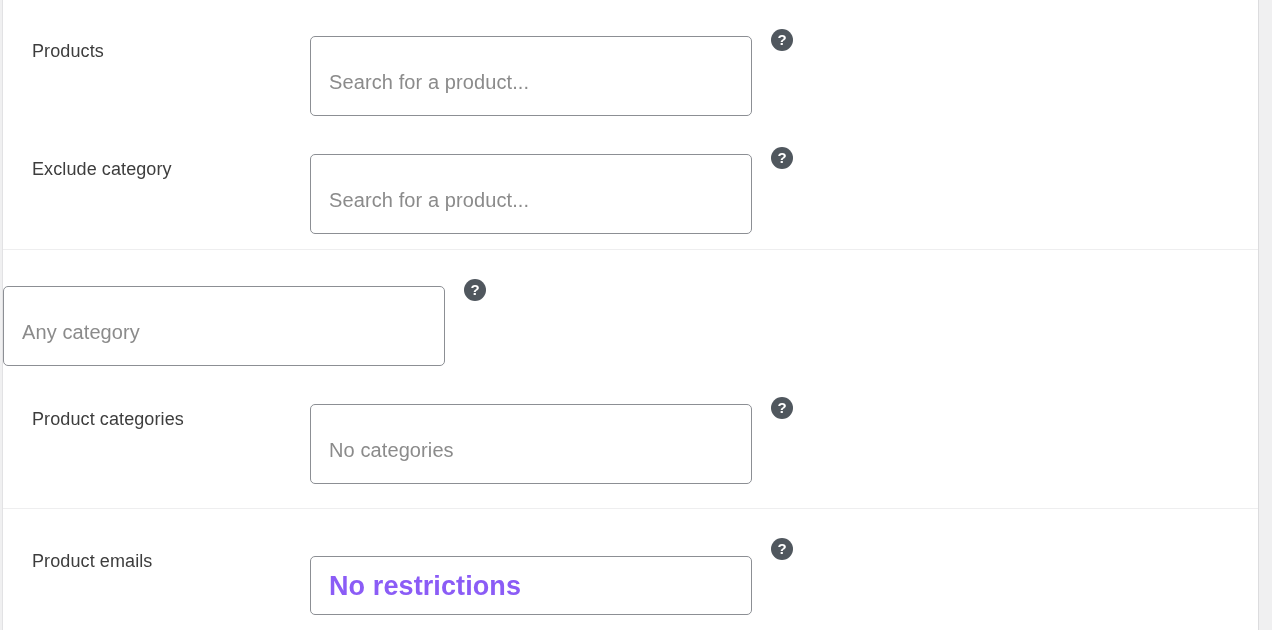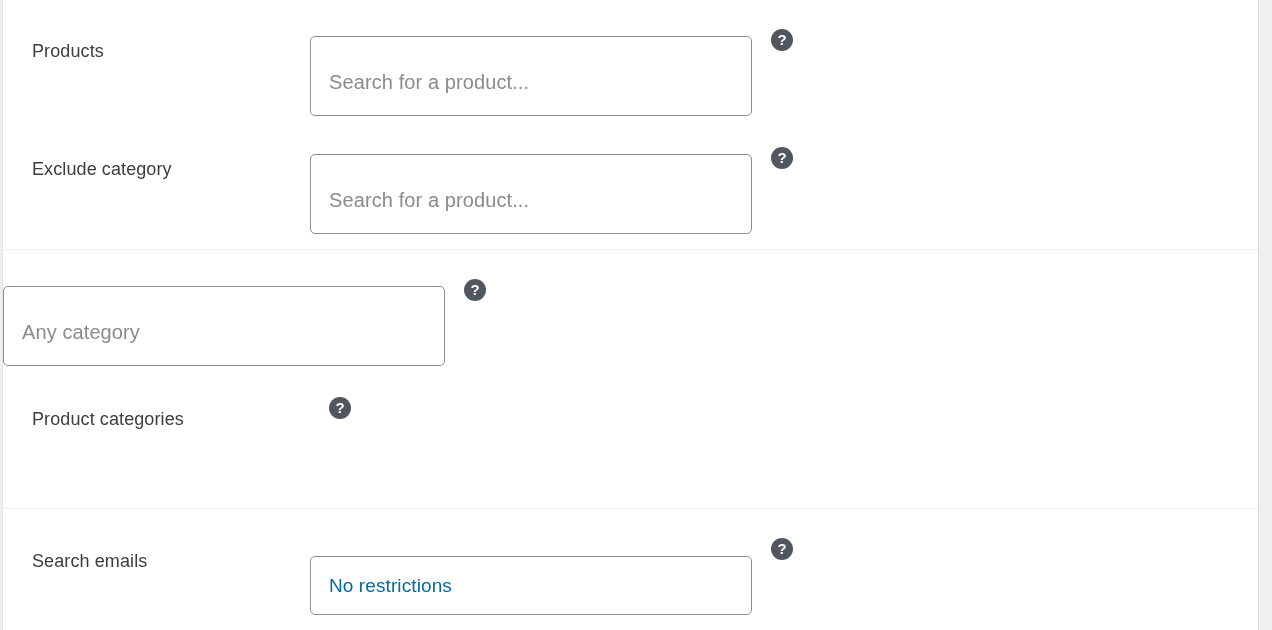--- a/index.html
+++ b/index.html
@@ -85,25 +85,26 @@
     left: 18px;
     top: 32px;
     font-size: 20px;
     line-height: 26px;
     color: #8b8b8b;
     letter-spacing: 0.1px;
     white-space: nowrap;
   }
   .placeholder-single {
     padding-left: 18px;
-    font-size: 19px;
+    font-size: 27px;
     line-height: 26px;
-    color: #0369a1;
+    color: #8b5cf6;
     letter-spacing: 0.1px;
     white-space: nowrap;
+    font-weight: bold;
   }
 
   .help-wrap {
     width: 60px;
     display: flex;
     justify-content: center;
   }
   .help-tip {
     display: block;
     width: 22px;
@@ -157,31 +158,34 @@
       <div class="field-control multi">
         <div class="placeholder-multi">Any category</div>
       </div>
       <div class="help-wrap">
         <span class="help-tip help-pos-tall">?</span>
       </div>
     </div>
 
     <div class="field-row tall-second">
       <div class="field-label label-pos-tall">Product categories</div>
+      <div class="field-control multi">
+        <div class="placeholder-multi">No categories</div>
+      </div>
       <div class="help-wrap">
         <span class="help-tip help-pos-tall">?</span>
       </div>
     </div>
 
   </div>
 
   <div class="section section-c">
 
     <div class="field-row short">
-      <div class="field-label label-pos-short">Search emails</div>
+      <div class="field-label label-pos-short">Product emails</div>
       <div class="field-control single">
         <div class="placeholder-single">No restrictions</div>
       </div>
       <div class="help-wrap">
         <span class="help-tip help-pos-short">?</span>
       </div>
     </div>
 
   </div>
 

